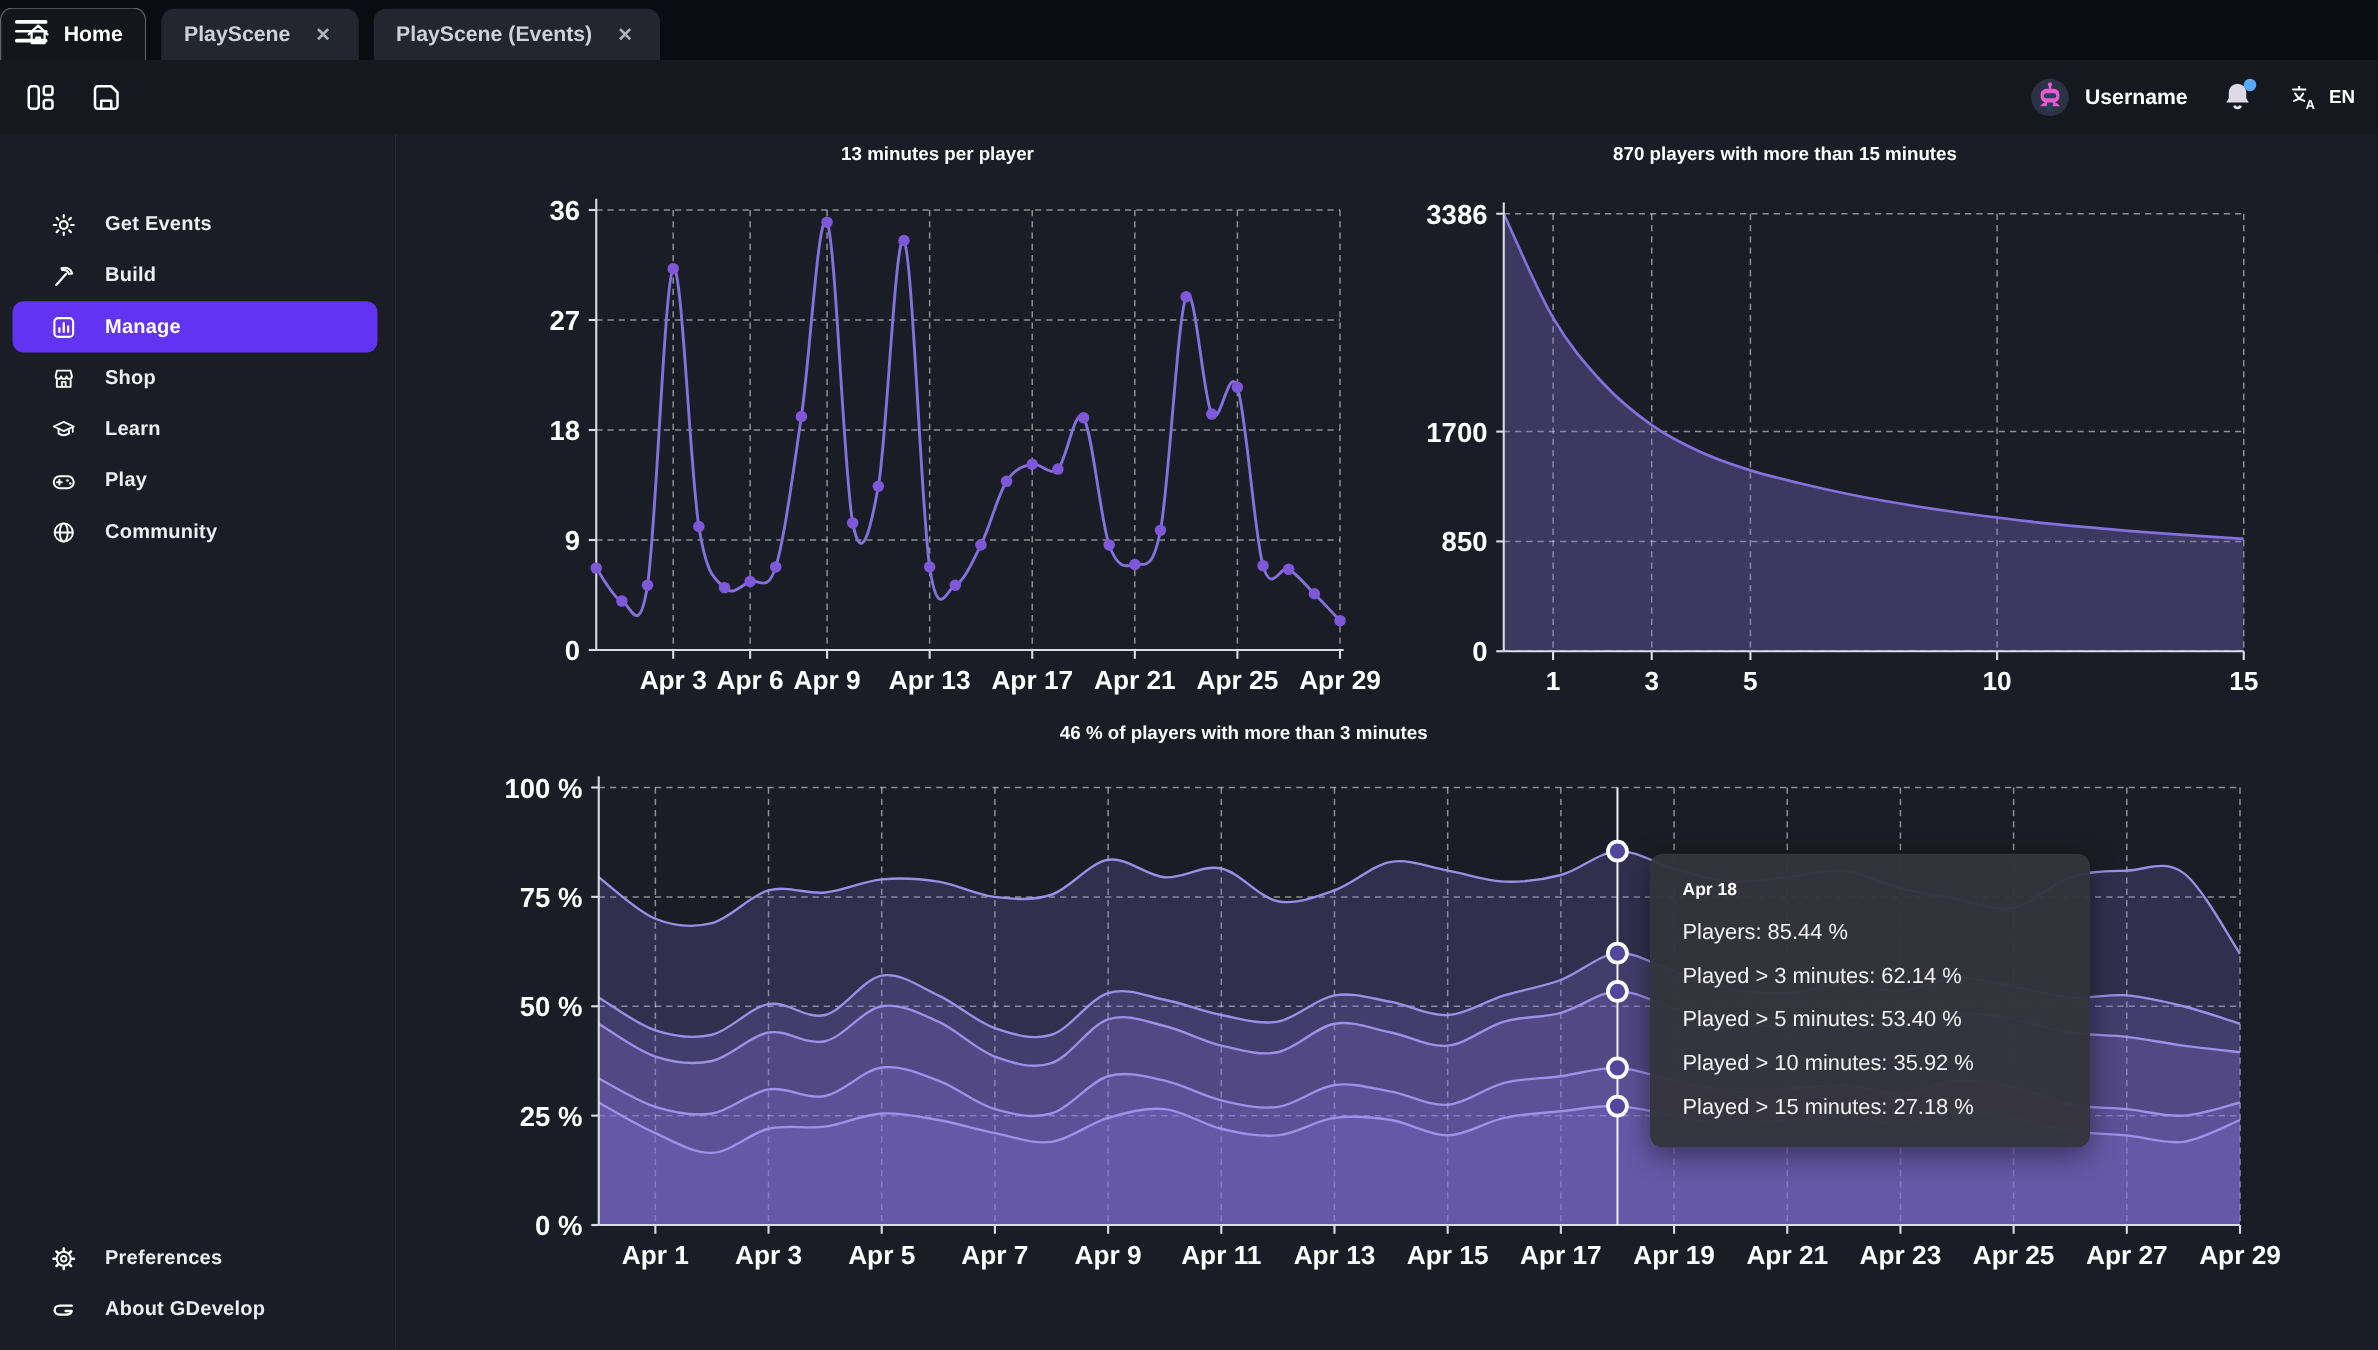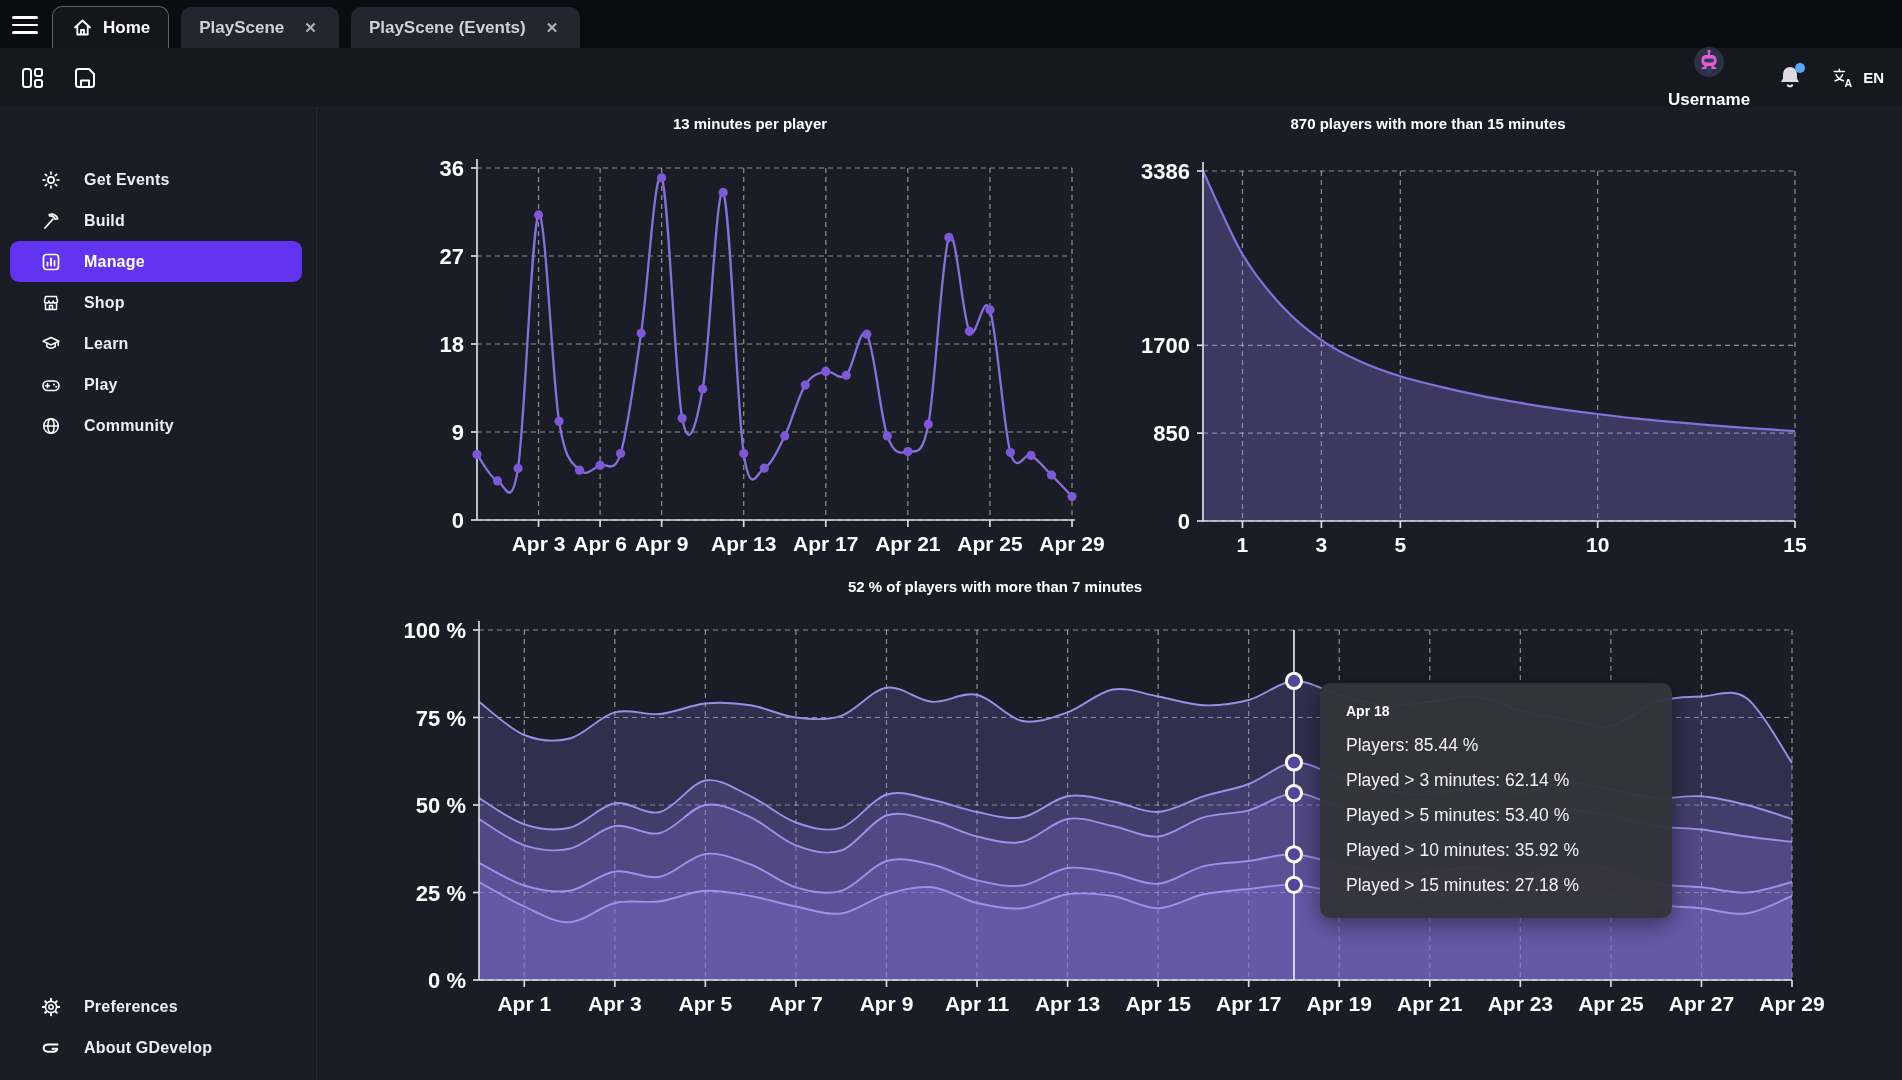--- a/index.html
+++ b/index.html
@@ -4,30 +4,30 @@
 <style>
   html,body{margin:0;padding:0;background:#0b0c11;}
   body{width:1902px;height:1080px;overflow:hidden;font-family:"Liberation Sans",sans-serif;-webkit-font-smoothing:antialiased;}
   .app{position:relative;width:1902px;height:1080px;background:#1a1d25;}
 
   
   .tabstrip{position:absolute;left:0;top:0;width:100%;height:48px;background:#0b0c11;display:flex;align-items:flex-end;}
   .hamburger{position:absolute;left:12px;top:12px;width:34px;height:26px;display:flex;flex-direction:column;justify-content:center;gap:5px;cursor:pointer;}
   .hamburger span{display:block;width:26px;height:2.6px;background:#fff;border-radius:2px;}
   .tab{height:41px;display:flex;align-items:center;gap:10px;padding:0 18px;border-radius:10px 10px 0 0;color:#cdd1d9;font-size:17px;font-weight:700;}
-  .tab.active{background:#14161c;border:1.5px solid #5e636e;border-bottom:none;color:#fff;margin-left:52px;}
+  .tab.active{background:#14161c;border:1.5px solid #5e636e;border-bottom:none;color:#fff;}
   .tab.inactive{background:#23262e;margin-left:12px;}
   .tab .close{font-size:15px;color:#aeb2bb;padding:2px 4px;margin-left:6px;}
 
   
   .toolbar{position:absolute;left:0;top:48px;width:100%;height:59px;background:#16181f;display:flex;align-items:center;}
   .toolbar .left-icons{display:flex;gap:22px;margin-left:18px;}
   .tb-icon{width:30px;height:30px;display:flex;align-items:center;justify-content:center;}
   .toolbar .right{position:absolute;right:18px;display:flex;align-items:center;gap:26px;}
-  .user{display:flex;align-items:center;gap:12px;flex-direction:column;}
+  .user{display:flex;align-items:center;gap:12px;}
   .user .name{color:#fff;font-size:17px;font-weight:700;}
   .bell{position:relative;width:30px;height:30px;}
   .bell .dot{position:absolute;right:1px;top:0;width:10px;height:10px;border-radius:50%;background:#5aa7ff;}
   .lang{display:flex;align-items:center;gap:9px;color:#fff;font-size:15px;font-weight:700;}
 
   
   .sidebar{position:absolute;left:0;top:107px;width:316px;height:973px;background:#1a1d25;border-right:1.5px solid #262a34;z-index:3;}
   .side-list{position:absolute;top:52px;left:0;right:14px;}
   .side-item{height:41px;display:flex;align-items:center;gap:22px;padding-left:30px;margin:0 0 0 10px;border-radius:9px;color:#eceef3;font-size:16px;font-weight:700;cursor:pointer;}
   .side-item .lbl{letter-spacing:.2px;}
@@ -236,21 +236,21 @@
               <path d="M11.5 10.8 h4.6" stroke="#fff" stroke-width="1.9" stroke-linecap="round"></path>
             </svg>
         </span>
         <span class="lbl">About GDevelop</span>
       </div>
     </div>
   </div>
 
   <div class="chart-title" style="left:750px;top:115px;">13 minutes per player</div>
   <div class="chart-title" style="left:1428px;top:115px;">870 players with more than 15 minutes</div>
-  <div class="chart-title" style="left:995px;top:578px;">52 % of players with more than 7 minutes</div>
+  <div class="chart-title" style="left:995px;top:578px;">46 % of players with more than 3 minutes</div>
 
   <svg id="charts-svg" width="1902" height="1080">
       <line x1="477" y1="520" x2="1072" y2="520" stroke="rgba(255,255,255,0.5)" stroke-width="1.2" stroke-dasharray="5 4" fill="none"></line>
       <line x1="471" y1="520" x2="477" y2="520" stroke="#d8dbe2" stroke-width="1.7" fill="none"></line>
       <text x="464" y="528" text-anchor="end" font-size="22" font-weight="700" fill="#fff">0</text>
       <line x1="477" y1="432" x2="1072" y2="432" stroke="rgba(255,255,255,0.5)" stroke-width="1.2" stroke-dasharray="5 4" fill="none"></line>
       <line x1="471" y1="432" x2="477" y2="432" stroke="#d8dbe2" stroke-width="1.7" fill="none"></line>
       <text x="464" y="440" text-anchor="end" font-size="22" font-weight="700" fill="#fff">9</text>
       <line x1="477" y1="344" x2="1072" y2="344" stroke="rgba(255,255,255,0.5)" stroke-width="1.2" stroke-dasharray="5 4" fill="none"></line>
       <line x1="471" y1="344" x2="477" y2="344" stroke="#d8dbe2" stroke-width="1.7" fill="none"></line>

